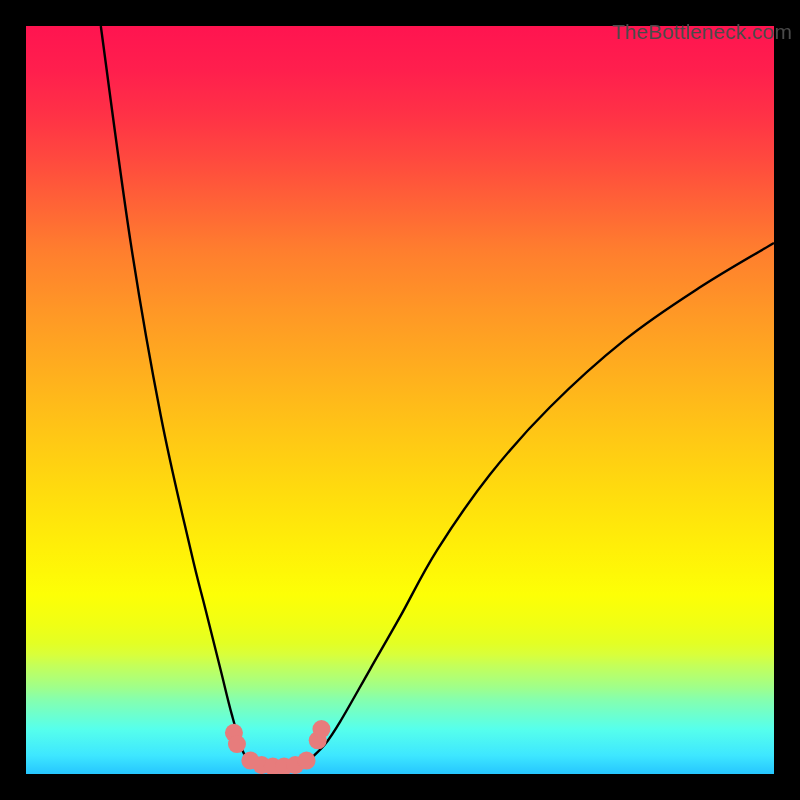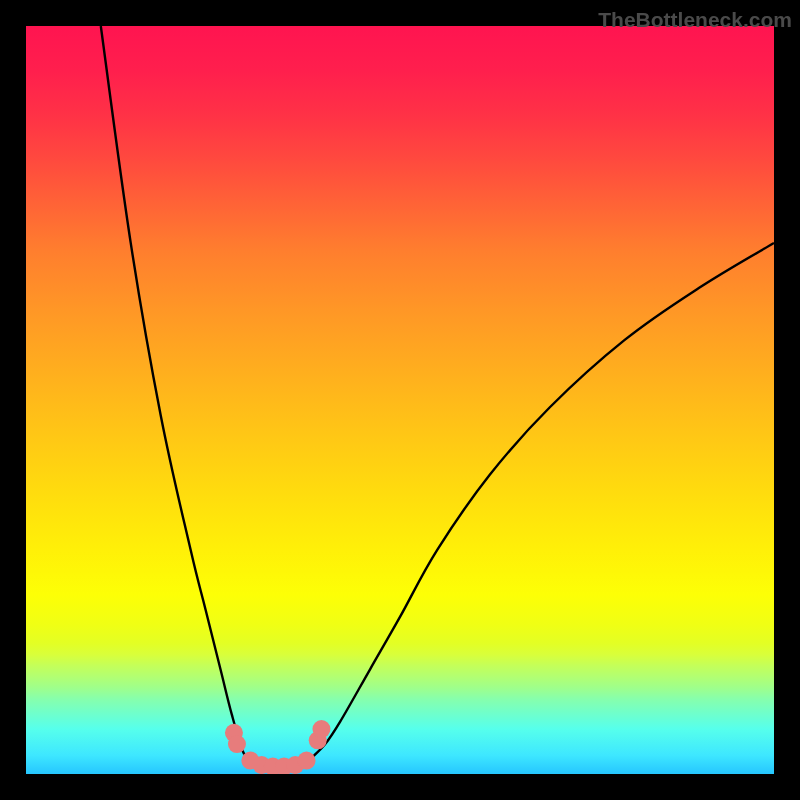--- a/index.html
+++ b/index.html
@@ -45,26 +45,25 @@
       #9eff8c 88.5%,
       #86ffad 90%,
       #6effcd 92%,
       #56ffec 94%,
       #3ee7ff 97.5%,
       #26c6ff 100%
     );
   }
   .watermark {
     position: absolute;
-    top: 8px;
+    top: 20px;
     right: 8px;
     color: #4a4a4a;
     font-size: 21px;
     user-select: none;
-    font-weight: bold;
   }
   svg.plot {
     position: absolute;
     left: 0;
     top: 0;
     width: 748px;
     height: 748px;
     overflow: visible;
   }
 </style>

